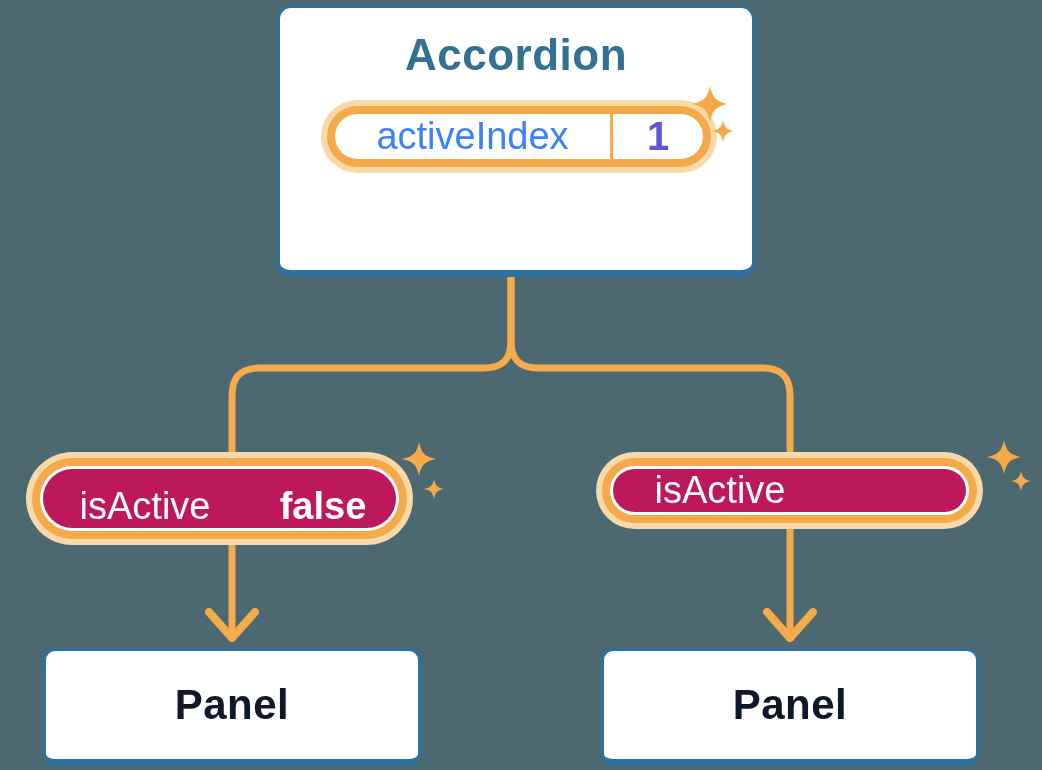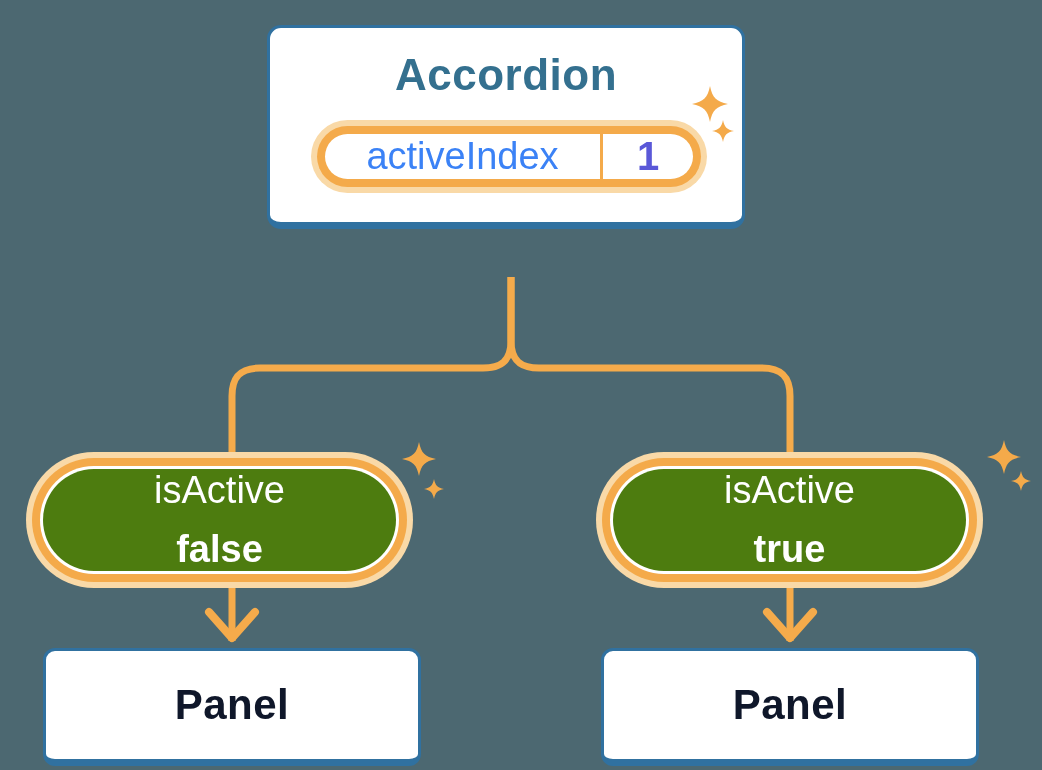--- a/index.html
+++ b/index.html
@@ -26,24 +26,23 @@
   
   .node-card {
     position: absolute;
     box-sizing: border-box;
     background: #FFFFFF;
     border: 3px solid #3071A0;
     border-bottom-width: 7px;
     z-index: 2;
   }
   .accordion-card {
-    left: 267px; top: 5px;
-    width: 478px; height: 204px;
+    left: 277px; top: 5px;
+    width: 478px; height: 272px;
     border-radius: 14px;
-    margin-top: 20px;
   }
   .card-title {
     position: absolute;
     left: 0; right: 0; top: 22px;
     text-align: center;
     font-size: 44px;
     font-weight: 600;
     letter-spacing: 0.5px;
     color: #34708F;
   }
@@ -117,27 +116,26 @@
   .prop-left  { left: 26px; }
   .prop-right { left: 596px; }
   .prop-pill .pill-white {
     background: #FFFFFF;
     border-radius: 999px;
     padding: 3px;
     height: 100%;
     box-sizing: border-box;
   }
   .prop-pill .pill-inner {
-    background: #4d7c0f;
+    background: #be185d;
     border-radius: 999px;
     height: 100%;
     display: flex;
-    align-items: center;
+    align-items: flex-end;
     overflow: hidden;
-    flex-direction: column;
   }
   .prop-pill .pill-label {
     display: flex; align-items: center; justify-content: center;
     font-size: 38px;
     color: #FFFFFF;
   }
   .prop-left  .pill-label { width: 204px; }
   .prop-right .pill-label { width: 214px; }
   .prop-pill .pill-divider {
     width: 3px;
@@ -198,21 +196,20 @@
     </div>
   </div>
 
   <div class="prop-pill prop-right">
     <div class="pill-glow">
       <div class="pill-ring">
         <div class="pill-white">
           <div class="pill-inner">
             <div class="pill-label">isActive</div>
             <div class="pill-divider"></div>
-            <div class="pill-value">true</div>
           </div>
         </div>
       </div>
     </div>
   </div>
 
   <div class="node-card panel-card panel-left">Panel</div>
   <div class="node-card panel-card panel-right">Panel</div>
 
   <svg id="sparkle-layer" class="layer" viewBox="0 0 1042 770">

